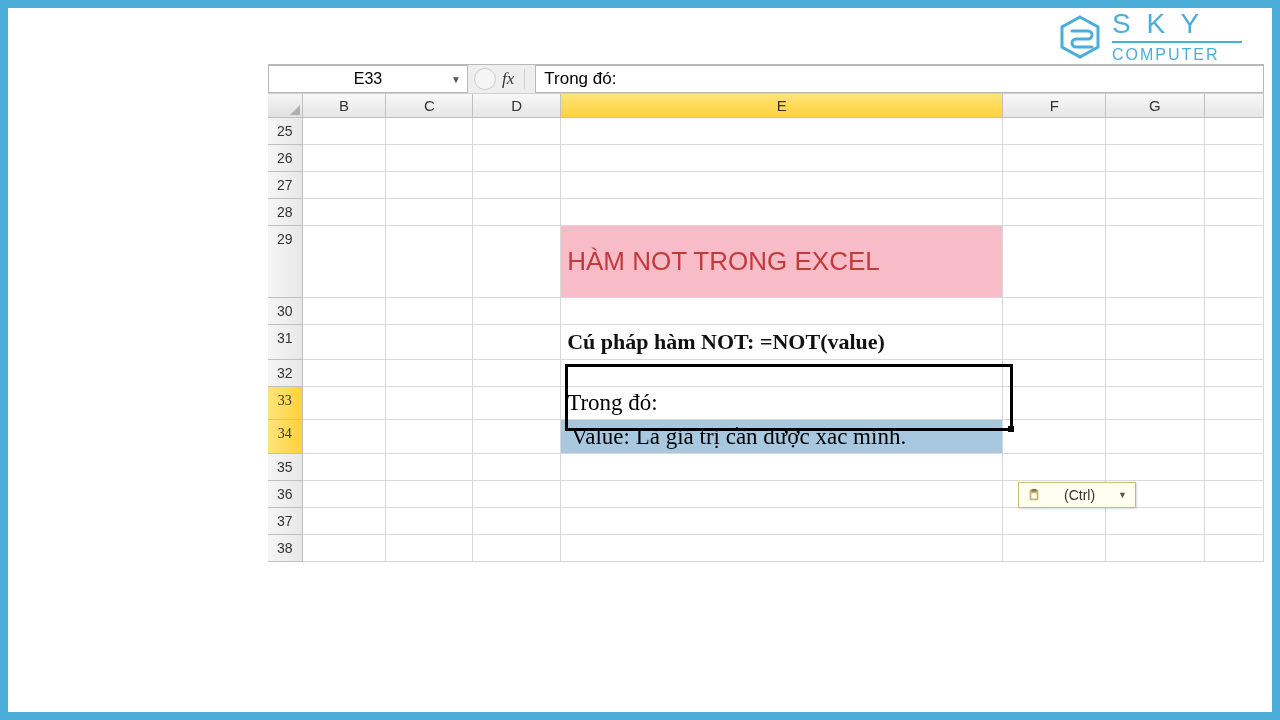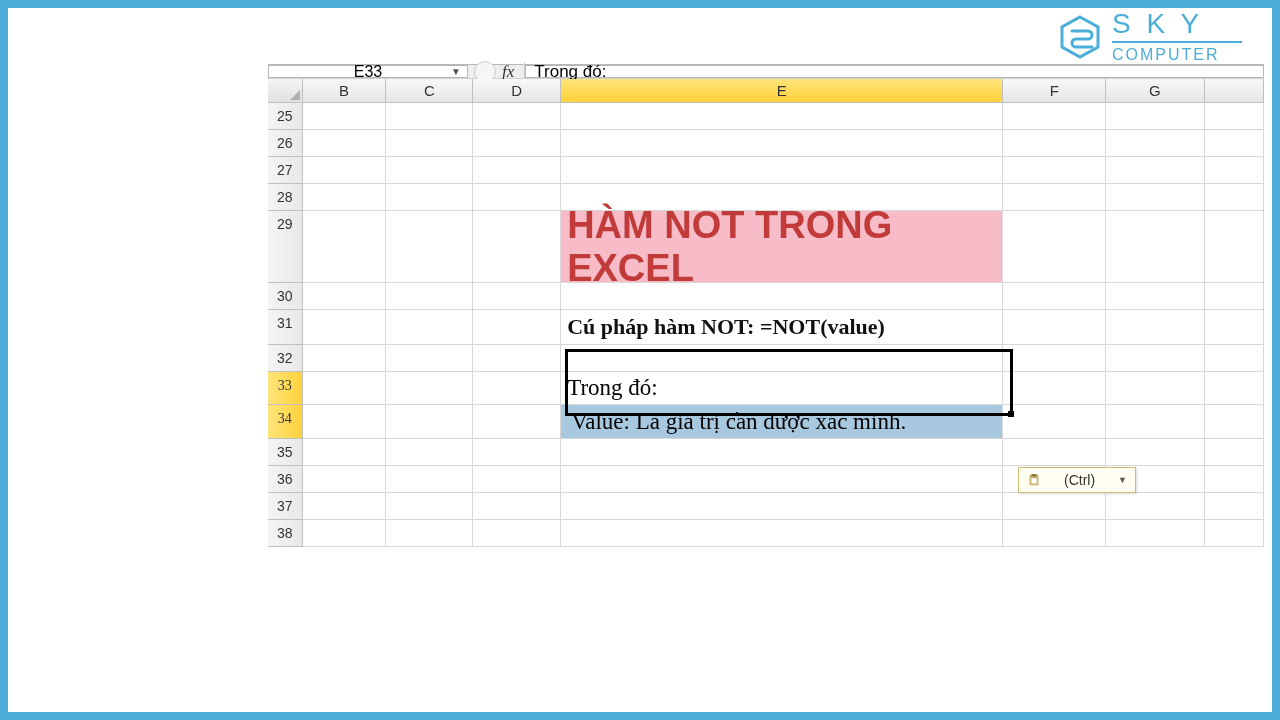--- a/index.html
+++ b/index.html
@@ -7,42 +7,42 @@
 .frame { position: absolute; top: 0; left: 0; right: 0; bottom: 0; border: 8px solid #4aaed9; }
 .logo { position: absolute; top: 2px; right: 30px; display: flex; align-items: center; gap: 8px; color: #2aa3d4; }
 .logo-icon { width: 48px; height: 48px; }
 .logo-text { display: flex; flex-direction: column; font-weight: 300; letter-spacing: 4px; }
 .logo-top { font-size: 28px; line-height: 1; color: #4aaed9; }
 .logo-div { height: 2px; background: #4aaed9; margin: 3px 0; width: 130px; }
 .logo-bot { font-size: 16px; letter-spacing: 2px; color: #4aaed9; }
 
 .sheet { position: absolute; top: 56px; left: 260px; right: 8px; background: #fff; border-top: 1px solid #b8b8b8; }
 
-.fbar { display: flex; align-items: center; height: 14px; border-bottom: 1px solid #d0d0d0; background: #eee; }
+.fbar { display: flex; align-items: center; height: 29px; border-bottom: 1px solid #d0d0d0; background: #eee; }
 .namebox { width: 200px; height: 100%; display: flex; align-items: center; justify-content: center; border: 1px solid #b8b8b8; background: #fff; position: relative; font-size: 16px; }
 .namebox .caret { position: absolute; right: 6px; font-size: 10px; color: #555; }
 .fx-btn { width: 22px; height: 22px; border-radius: 50%; background: #f5f5f5; border: 1px solid #ccc; margin: 0 6px; }
-.fx-label { font-style: italic; font-family: 'Times New Roman', serif; font-size: 17px; color: #333; border-right: 1px solid #ccc; padding-right: 10px; margin-right: 0; }
+.fx-label { font-style: italic; font-family: 'Times New Roman', serif; font-size: 17px; color: #333; border-right: 1px solid #ccc; padding-right: 10px; margin-right: 10px; }
 .fx-input { flex: 1; height: 100%; background: #fff; border: 1px solid #b8b8b8; padding: 0 8px; font-size: 17px; display: flex; align-items: center; }
 
 .grid { position: relative; }
 .colhdrs { display: flex; height: 24px; border-bottom: 1px solid #c0c0c0; }
 .corner { width: 35px; background: linear-gradient(#f5f5f5,#e0e0e0); border-right: 1px solid #c0c0c0; position: relative; }
 .corner::after { content: ""; position: absolute; right: 2px; bottom: 2px; width: 0; height: 0; border-left: 10px solid transparent; border-bottom: 10px solid #b0b0b0; }
 .ch { background: linear-gradient(#f8f8f8,#e6e6e6); border-right: 1px solid #c0c0c0; text-align: center; font-size: 15px; color: #333; line-height: 24px; }
 .ch.sel { background: linear-gradient(#ffe47a,#ffd23a); }
 .rows { }
 .row { display: flex; height: 27px; }
 .rh { width: 35px; background: linear-gradient(to right,#f5f5f5,#e8e8e8); border-right: 1px solid #c0c0c0; border-bottom: 1px solid #c0c0c0; text-align: center; font-size: 14px; color: #333; line-height: 27px; }
 .rh.sel { background: linear-gradient(to right,#ffe47a,#ffd23a); font-family: Liberation Serif, serif; }
 .cell { border-right: 1px solid #d8d8d8; border-bottom: 1px solid #d8d8d8; }
 .wB{width:85px}.wC{width:88px}.wD{width:89px}.wE{width:448px}.wF{width:104px}.wG{width:100px}.wH{width:60px}
 
 .row.tall { height: 72px; }
-.e29 { background: #f7bcc7; color: #c23b3b; font-size: 38px; font-weight: bold; display: flex; align-items: center; padding-left: 6px; font-family: 'Segoe UI', Arial; }
+.e29 { background: #f7bcc7; color: #c23b3b; font-size: 26px; font-weight: normal; display: flex; align-items: center; padding-left: 6px; font-family: 'Segoe UI', Arial; }
 .e31 { font: bold 22px 'Times New Roman', serif; color: #111; display: flex; align-items: center; padding-left: 6px; }
 .row.r31{height:35px}
 
 .selwrap { position: absolute; left: 297px; top: 270px; width: 448px; height: 67px; border: 3px solid #000; pointer-events: none; }
 .selwrap .handle { position: absolute; right: -4px; bottom: -4px; width: 6px; height: 6px; background: #000; }
 
 .r33{height:33px}.r34{height:34px}
 .e33 { font: 23px 'Times New Roman', serif; display:flex; align-items:center; padding-left:6px; }
 .e34 { background: #a8c8e0; font: 23px 'Times New Roman', serif; display:flex; align-items:center; padding-left:10px; }
 

